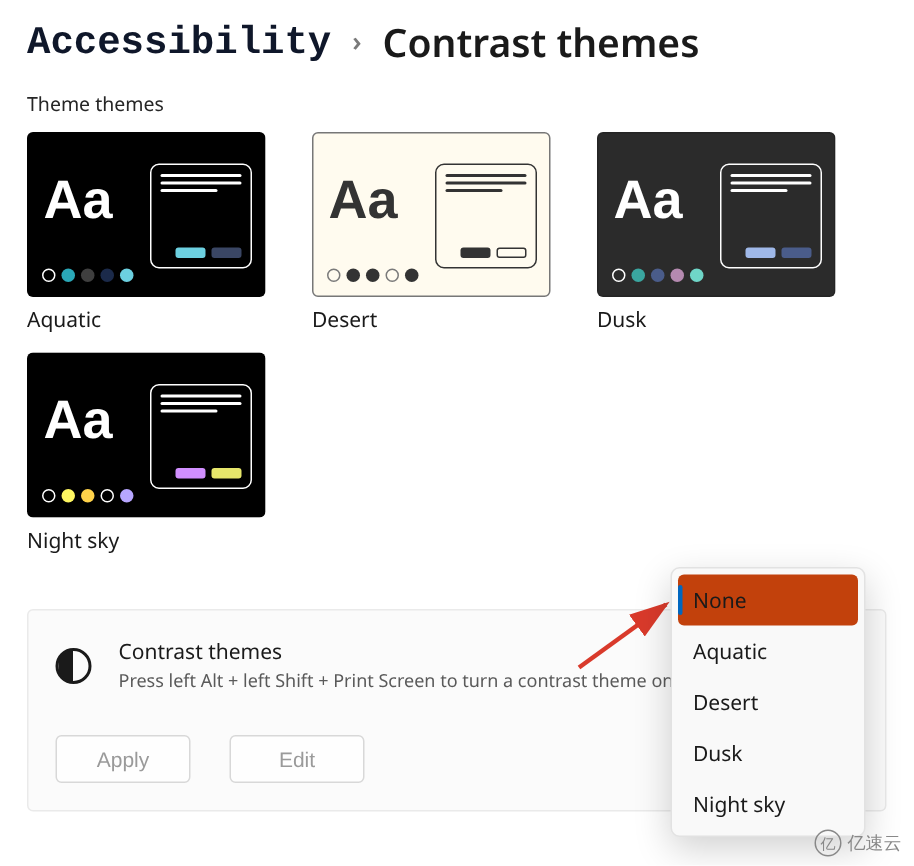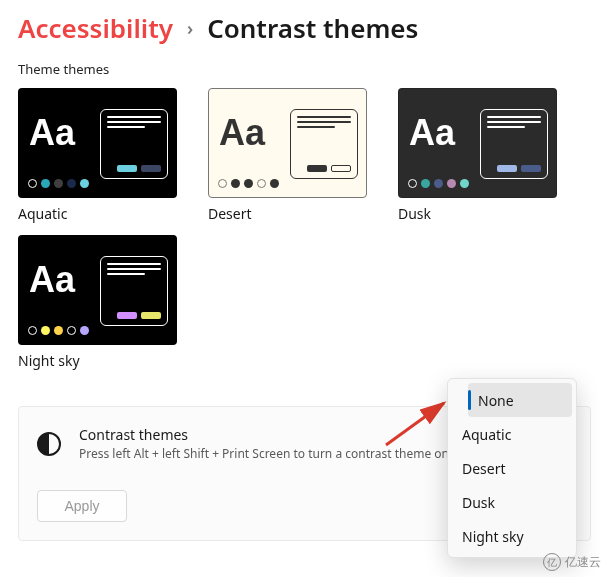--- a/index.html
+++ b/index.html
@@ -15,21 +15,21 @@
   }
 
   .breadcrumb {
     display: flex;
     align-items: center;
     gap: 14px;
     padding: 10px 18px 0 18px;
     font-size: 26px;
     font-weight: 600;
   }
-  .breadcrumb .parent { color: #ef4444; }
+  .breadcrumb .parent { color: #0f172a; font-family: Liberation Mono, monospace; }
   .breadcrumb .sep { color: #7a7a7a; font-size: 18px; }
   .breadcrumb .current { color: #1a1a1a; }
 
   .section-label {
     padding: 14px 18px 0 18px;
     font-size: 13px;
     color: #262626;
   }
 
   .themes-grid {
@@ -143,22 +143,22 @@
     width: 24px; height: 24px; border-radius: 50%;
     border: 2px solid #1a1a1a;
     background: linear-gradient(to right, #1a1a1a 50%, transparent 50%);
     flex-shrink: 0;
   }
   .panel-texts { flex: 1; }
   .panel-title { font-size: 14px; }
   .panel-sub { font-size: 12px; color: #5a5a5a; margin-top: 2px; line-height: 1.35; }
   .panel-buttons {
     display: flex;
-    gap: 14px;
-    justify-content: space-between;
+    gap: 26px;
+    justify-content: flex-start;
     margin-top: 28px;
   }
   .btn {
     min-width: 90px;
     height: 32px;
     border-radius: 4px;
     border: 1px solid #d8d8d8;
     background: #fefefe;
     color: #9a9a9a;
     font-size: 14px;
@@ -182,22 +182,21 @@
     height: 34px;
     display: flex;
     align-items: center;
     padding: 0 10px;
     border-radius: 4px;
     font-size: 14px;
     cursor: pointer;
     position: relative;
   }
   .dd-item.selected {
-    background: #e5e5e5;
-    margin-left: 16px;
+    background: #c2410c;
   }
   .dd-item.selected::before {
     content: "";
     position: absolute;
     left: 0px; top: 7px; bottom: 7px;
     width: 3px;
     border-radius: 2px;
     background: #0067c0;
   }
 

